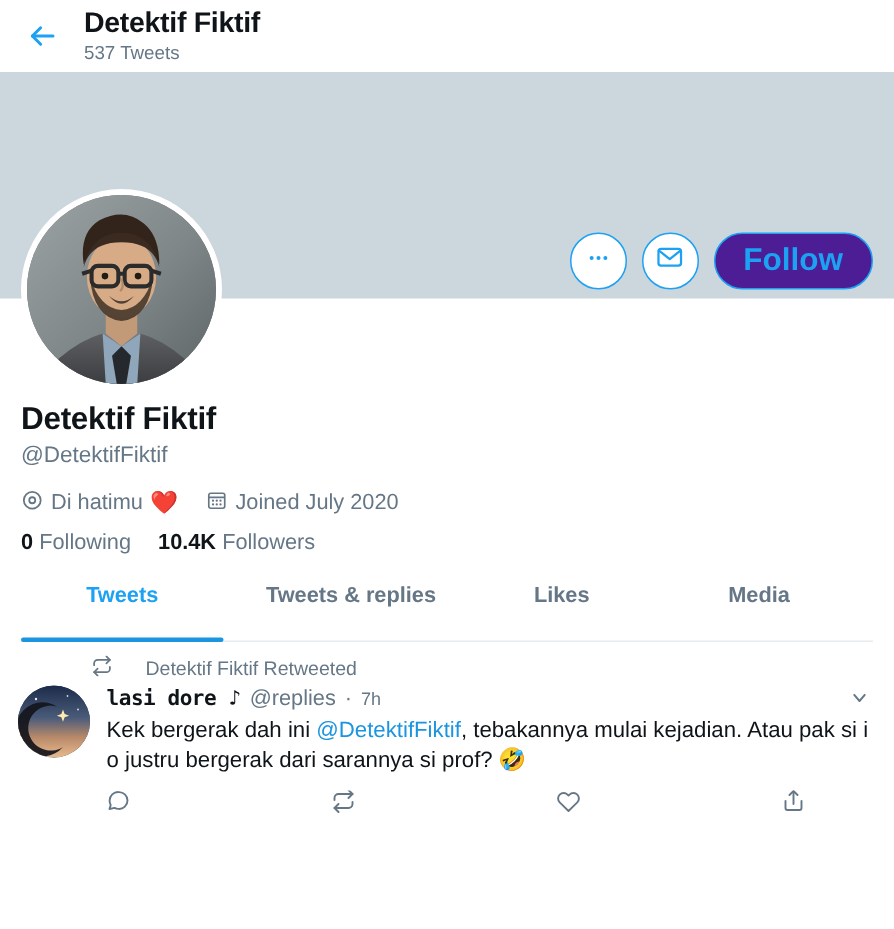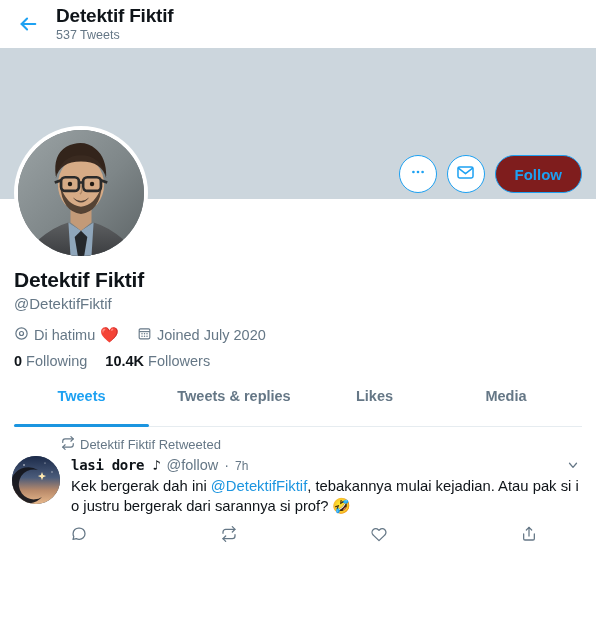--- a/index.html
+++ b/index.html
@@ -105,22 +105,22 @@
     background: #ffffff;
     cursor: pointer;
     box-sizing: border-box;
   }
   .follow-btn {
     height: 38px;
     padding: 0 19px;
     border-radius: 19px;
     border: 1px solid #1da1f2;
     color: #1da1f2;
-    background: #7f1d1d;
-    font-size: 15px;
+    background: #4c1d95;
+    font-size: 21px;
     font-weight: bold;
     display: flex;
     align-items: center;
     justify-content: center;
     cursor: pointer;
     box-sizing: border-box;
   }
 
   .name-block { padding-top: 68px; }
   .display-name {
@@ -245,21 +245,21 @@
 
   
   .tweet {
     padding: 9px 12px 0 12px;
     display: block;
     position: relative;
   }
   .retweet-line {
     display: flex;
     align-items: center;
-    gap: 5px;
+    gap: 22px;
     font-size: 13px;
     color: #657786;
     font-weight: normal;
     margin-left: 49px;
     margin-bottom: 3px;
   }
   .tweet-body {
     display: flex;
     gap: 11px;
   }
@@ -506,21 +506,21 @@
           <circle cx="40" cy="16" r="0.7" fill="#ffffff" opacity="0.7"></circle>
           <path d="M30 16 l1.1 3 l3 1.1 l-3 1.1 l-1.1 3 l-1.1 -3 l-3 -1.1 l3 -1.1 Z" fill="#ffe9b0"></path>
           <path d="M26 14 a15 15 0 1 0 4 27 a18 18 0 1 1 -4 -27 Z" fill="#14161c" opacity="0.93"></path>
         </svg>
       </span>
     </div>
 
     <div class="tweet-main">
       <div class="tweet-head">
         <span class="tweet-author">lasi dore ♪</span>
-        <span class="tweet-handle">@follow</span>
+        <span class="tweet-handle">@replies</span>
         <span class="tweet-sep">·</span>
         <span class="tweet-time">7h</span>
       </div>
       <div class="caret-btn">
         <span>
           <svg width="14" height="14" viewBox="0 0 24 24" fill="none" stroke="#657786" stroke-width="2.2" stroke-linecap="round" stroke-linejoin="round">
             <polyline points="6 9 12 16 18 9"></polyline>
           </svg>
         </span>
       </div>

